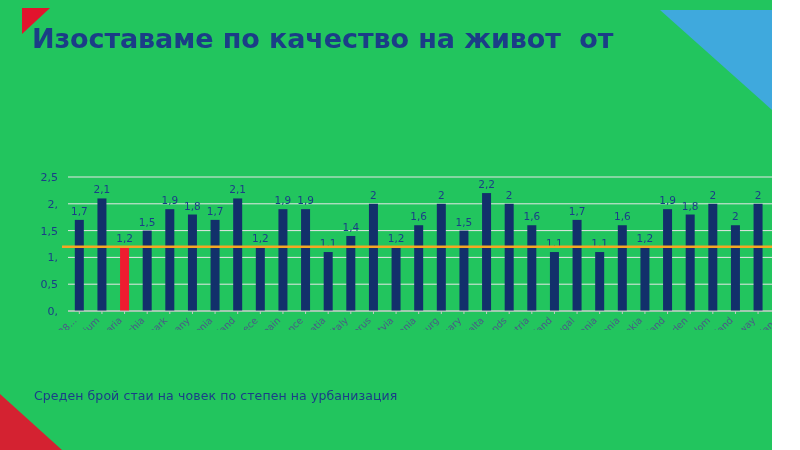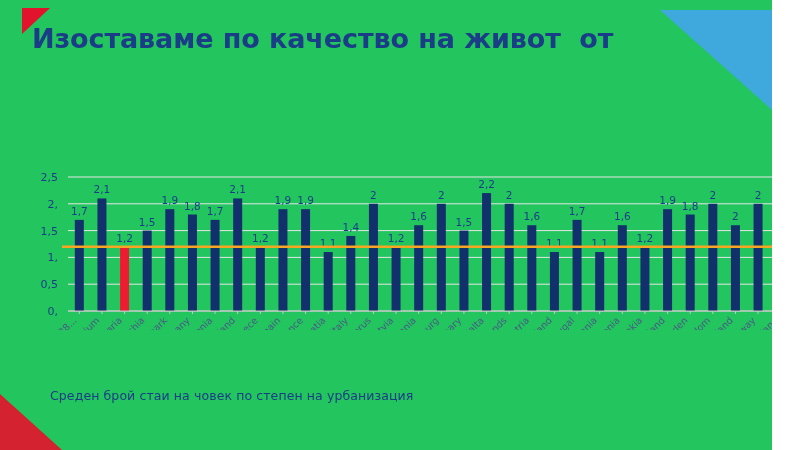--- a/index.html
+++ b/index.html
@@ -84,21 +84,20 @@
 
   
   .caption {
     position: absolute;
     left: 34px;
     top: 388px;
     font-family: "DejaVu Sans", "Liberation Sans", sans-serif;
     font-size: 12.5px;
     color: #1b3d87;
     letter-spacing: 0.1px;
-    margin-left: 16px;
   }
 </style>
 </head>
 <body>
 
 <div class="slide">
 
   <div class="corner-tr"></div>
   <div class="corner-tl"></div>
   <div class="corner-bl"></div>

